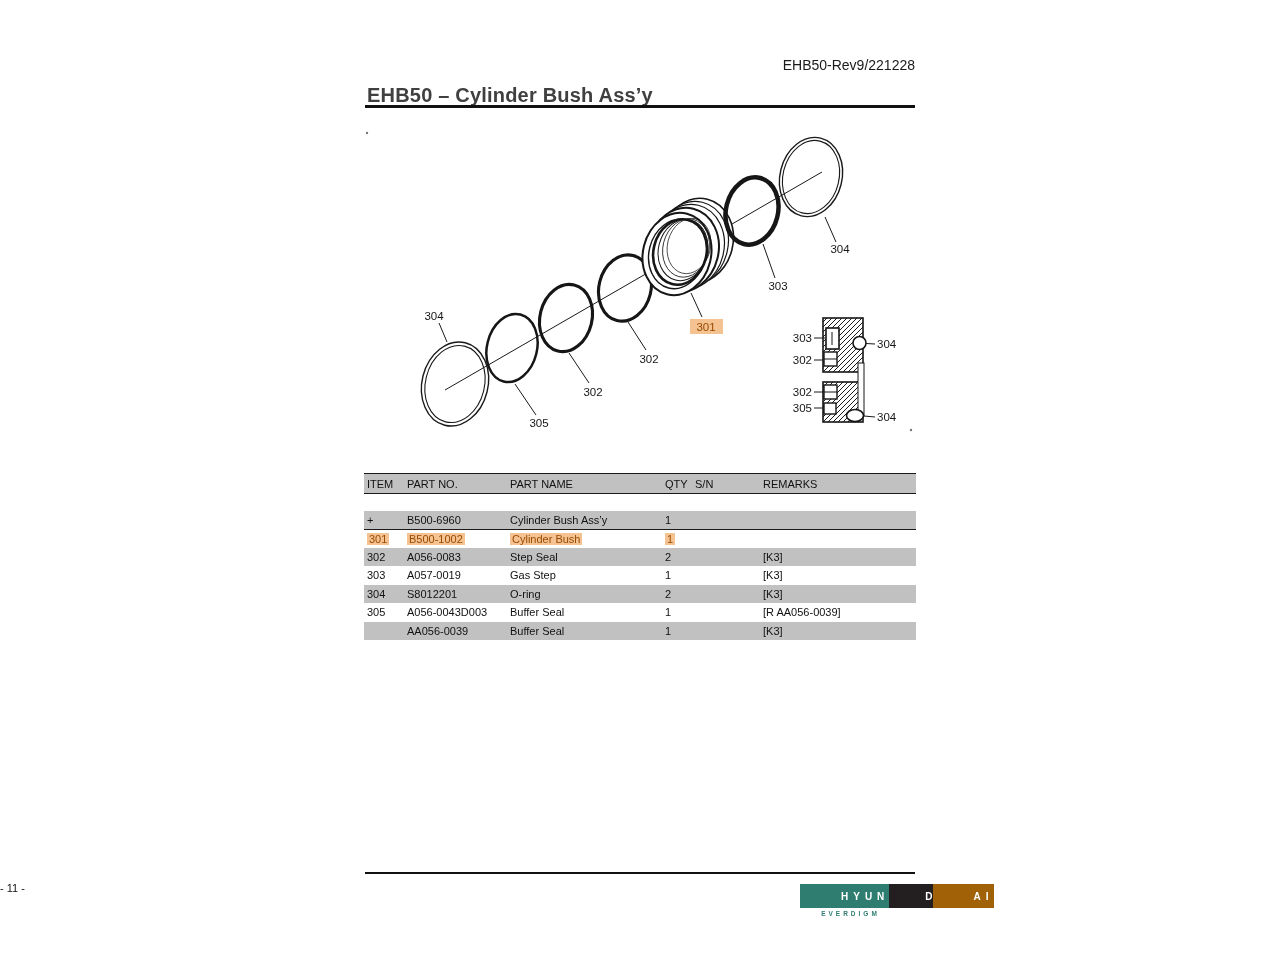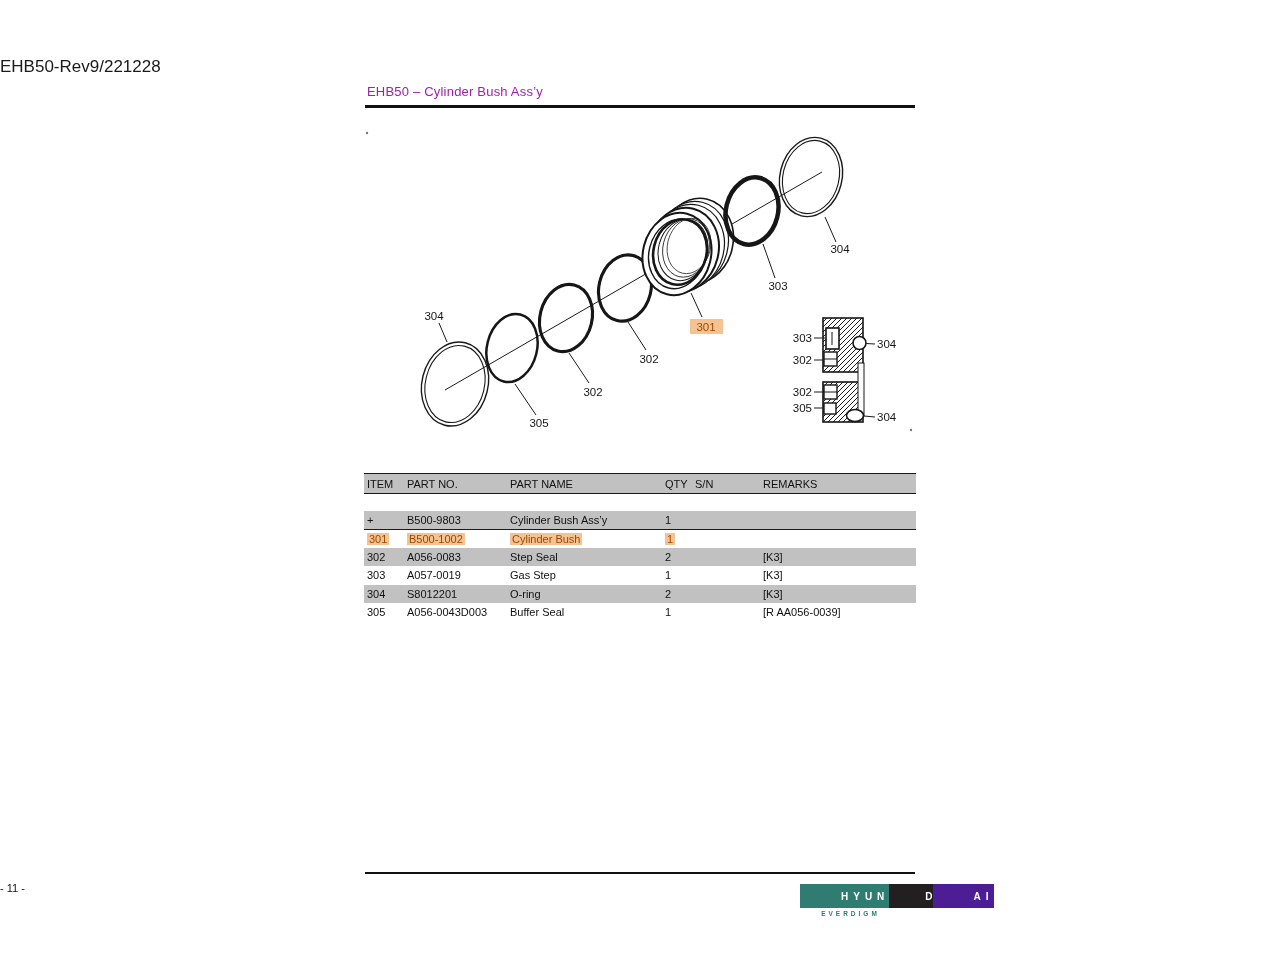--- a/index.html
+++ b/index.html
@@ -1,23 +1,23 @@
 <!DOCTYPE html>
 <html><head>
 <meta charset="utf-8">
 <style>
   * { margin:0; padding:0; box-sizing:border-box; }
   html,body { width:1280px; height:960px; background:#ffffff;
     font-family:"Liberation Sans", sans-serif; color:#111; }
   .page { position:relative; width:1280px; height:960px; background:#fff; overflow:hidden; }
 
-  .doc-ref { position:absolute; top:57px; left:0; width:915px; text-align:left;
-    font-size:17px; color:#1a1a1a; }
-  .title { position:absolute; top:84px; left:367px; font-size:13px; font-weight:normal;
-    letter-spacing:0.2px; color:#a21caf; }
+  .doc-ref { position:absolute; top:57px; left:0; width:915px; text-align:right;
+    font-size:14px; color:#1a1a1a; }
+  .title { position:absolute; top:84px; left:367px; font-size:20px; font-weight:bold;
+    letter-spacing:0.2px; color:#404040; }
   .title-rule { position:absolute; top:105px; left:365px; width:550px; height:2.5px; background:#111; }
 
   .diagram { position:absolute; left:360px; top:120px; width:560px; height:330px; }
   .diagram text { font-family:"Liberation Sans", sans-serif; font-size:11.5px; fill:#161616; }
   .diagram .hl-text { fill:#9A4A00; }
 
   
   .parts-table { position:absolute; left:364px; top:473px; width:552px;
     border-collapse:collapse; table-layout:fixed; font-size:11px; }
   .parts-table col.c-item{width:40px} .parts-table col.c-pno{width:103px}
@@ -34,21 +34,21 @@
 
   .footer-rule { position:absolute; left:365px; top:872px; width:550px; height:2px; background:#111; }
   .page-num { position:absolute; top:882px; left:0; width:1280px; text-align:left; font-size:11px; }
 
   .logo { position:absolute; left:800px; top:884px; width:98px; }
   .logo-bar { display:flex; width:98px; height:24px; }
   .logo-bar .seg { display:flex; align-items:center; justify-content:center;
     color:#fff; font-weight:bold; font-size:10px;padding-left:36px; }
   .seg-teal { flex:0 0 60px; background:#2E7D70; letter-spacing:5px; text-indent:5px; }
   .seg-black { flex:0 0 14px; background:#231F20; }
-  .seg-orange { flex:0 0 24px; background:#4c1d95; letter-spacing:5px; text-indent:5px; }
+  .seg-orange { flex:0 0 24px; background:#a16207; letter-spacing:5px; text-indent:5px; }
   .logo-sub { margin-top:2px; text-align:center; font-size:6.5px; font-weight:bold;
     letter-spacing:3px; text-indent:3px; color:#2E7D70; }
 </style>
 </head>
 <body>
 
 <div class="page">
 
   <div class="doc-ref">EHB50-Rev9/221228</div>
   <div class="title">EHB50 – Cylinder Bush Ass’y</div>
@@ -167,21 +167,21 @@
         <th>S/N</th>
         <th>REMARKS</th>
       </tr>
     </thead>
     <tbody>
       <tr class="spacer">
           <td colspan="6"></td>
         </tr>
       <tr class="row-gray row-assembly">
         <td><span>+</span></td>
-        <td><span>B500-9803</span></td>
+        <td><span>B500-6960</span></td>
         <td><span>Cylinder Bush Ass’y</span></td>
         <td><span>1</span></td>
         <td><span></span></td>
         <td><span></span></td>
       </tr>
       <tr class="row-white row-hl">
         <td><span>301</span></td>
         <td><span>B500-1002</span></td>
         <td><span>Cylinder Bush</span></td>
         <td><span>1</span></td>
@@ -212,20 +212,28 @@
         <td><span></span></td>
         <td><span>[K3]</span></td>
       </tr>
       <tr class="row-white">
         <td><span>305</span></td>
         <td><span>A056-0043D003</span></td>
         <td><span>Buffer Seal</span></td>
         <td><span>1</span></td>
         <td><span></span></td>
         <td><span>[R AA056-0039]</span></td>
+      </tr>
+      <tr class="row-gray">
+        <td><span></span></td>
+        <td><span>AA056-0039</span></td>
+        <td><span>Buffer Seal</span></td>
+        <td><span>1</span></td>
+        <td><span></span></td>
+        <td><span>[K3]</span></td>
       </tr>
     </tbody>
   </table>
 
   <div class="footer-rule"></div>
   <div class="page-num">- 11 -</div>
 
   <div class="logo">
     <div class="logo-bar">
       <div class="seg seg-teal">HYUN</div>

